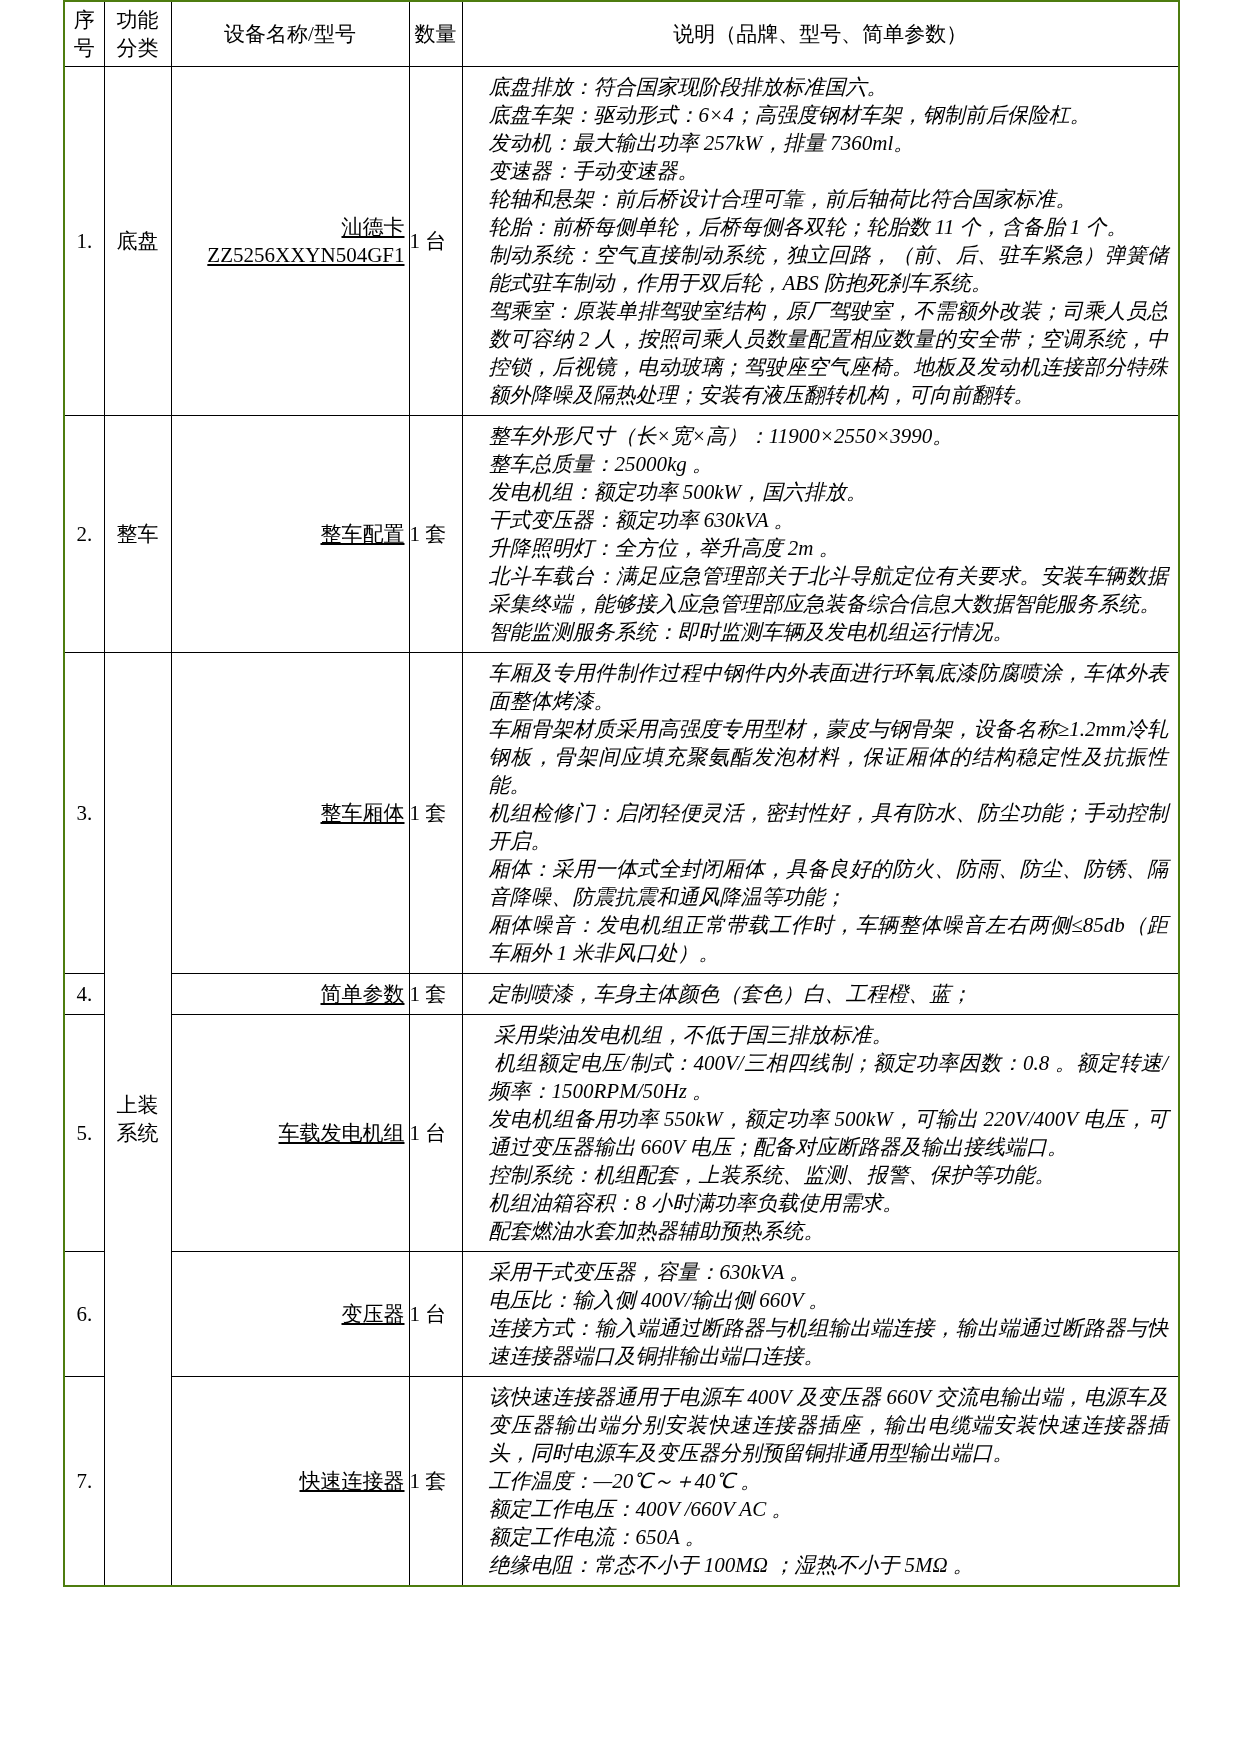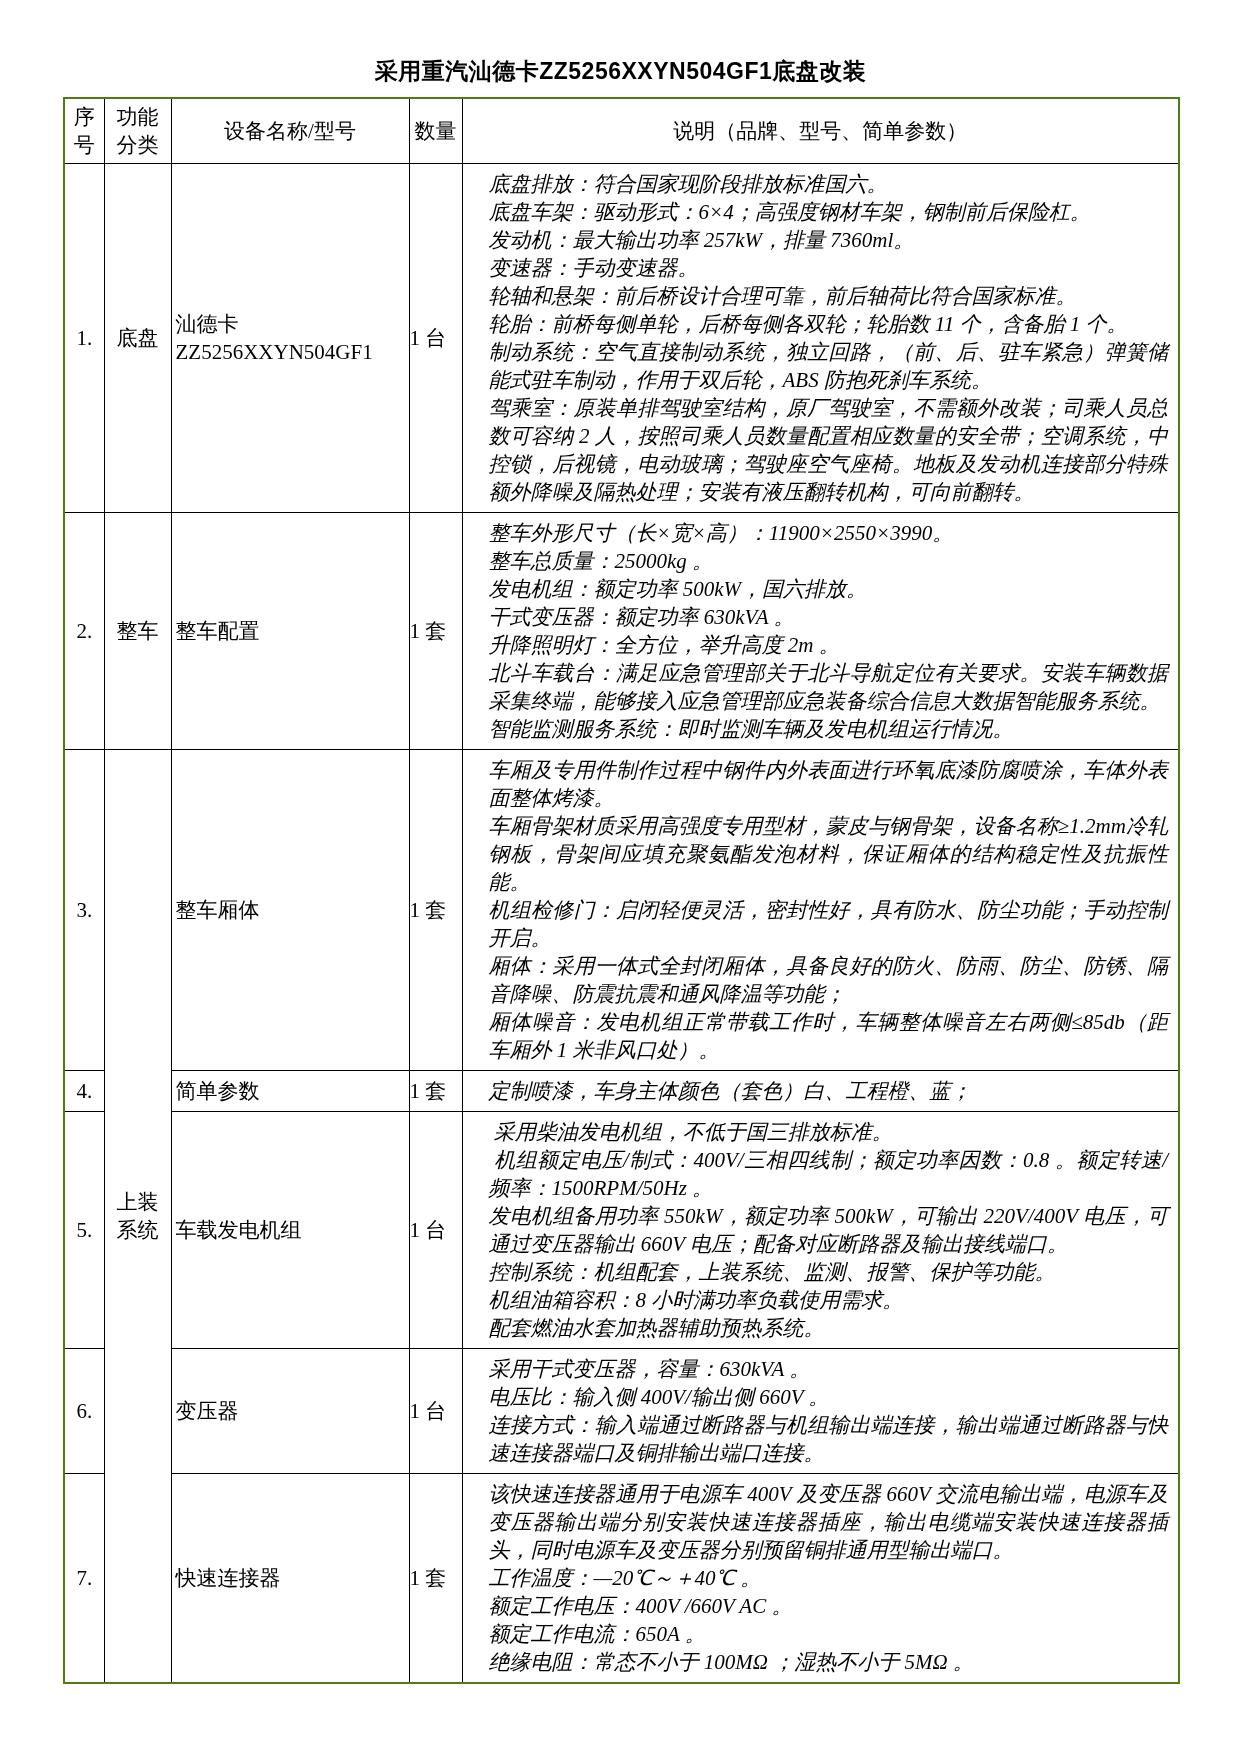--- a/index.html
+++ b/index.html
@@ -50,42 +50,42 @@
     text-align: center;
     padding: 2px 2px;
   }
   td.c-no {
     text-align: center;
   }
   td.c-cat {
     text-align: center;
   }
   td.c-name {
-    text-align: left;
+    text-align: right;
     white-space: pre-line;
+    text-decoration: underline;
   }
   td.c-qty {
     text-align: left;
     white-space: nowrap;
     padding: 2px 0;
   }
   td.c-desc {
     padding: 6px 10px 6px 26px;
     font-style: italic;
   }
   .desc-line {
     white-space: pre-wrap;
     text-align: justify;
   }
 </style>
 </head>
 <body>
 
 <div class="page">
-  <h1 class="doc-title">采用重汽汕德卡ZZ5256XXYN504GF1底盘改装</h1>
 
   <table class="spec-table">
     <colgroup>
       <col class="col-no">
       <col class="col-cat">
       <col class="col-name">
       <col class="col-qty">
       <col class="col-desc">
     </colgroup>
     <thead>

